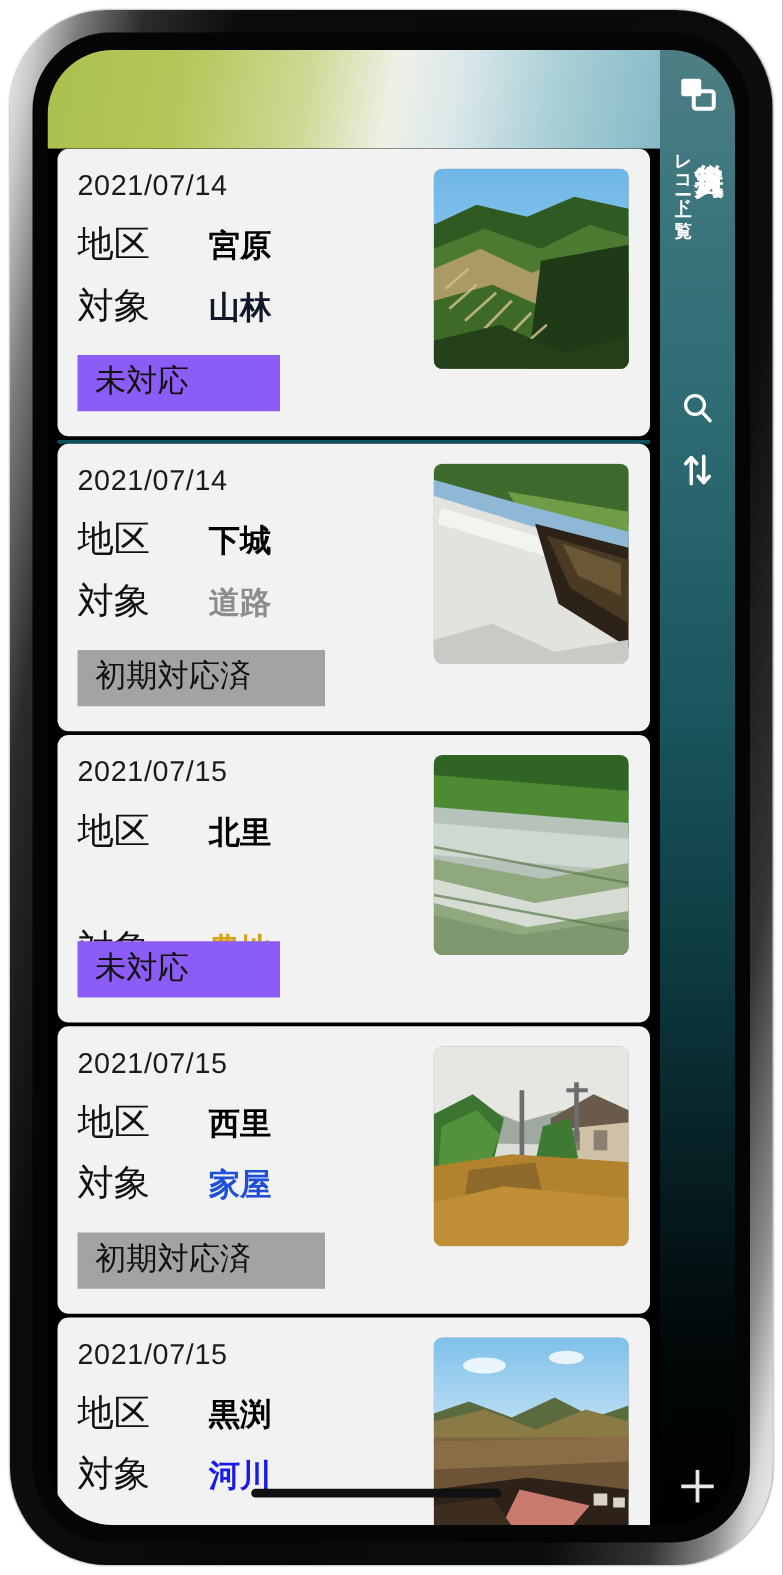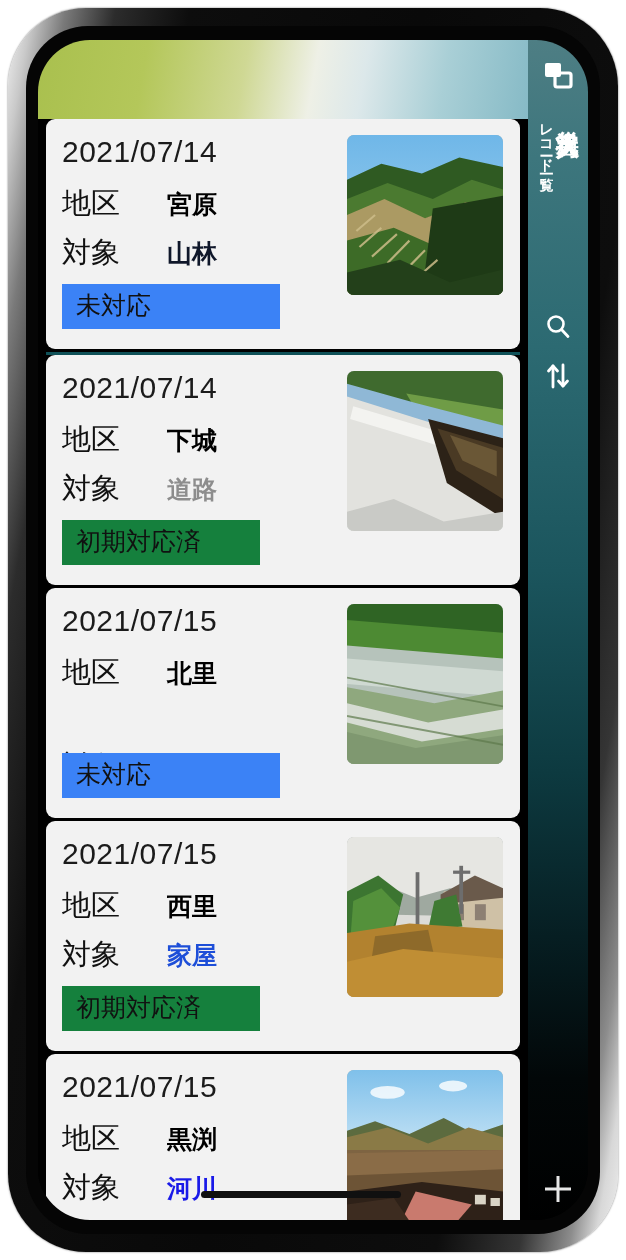--- a/index.html
+++ b/index.html
@@ -70,21 +70,21 @@
     padding:18px 16px 0 16px;
     height:230px;
     overflow:hidden;
   }
   .record-card.first{ border-radius:9px 9px 9px 9px; margin-top:0; }
   .card-divider{
     height:3px; background:#0f5158; margin:0 8px;
   }
 
   .card-date{
-    font-size:30px; color:#1b1b1b; letter-spacing:.5px;
+    font-size:23px; color:#1b1b1b; letter-spacing:.5px;
     line-height:1; margin-bottom:22px; font-weight:400;
   }
   .field-row{
     display:flex; align-items:baseline;
     margin-bottom:20px; line-height:1;
   }
   .field-label{
     font-size:29px; color:#111; width:105px; flex:none;
   }
   .field-value{ font-size:25px;font-weight:bold; }
@@ -97,22 +97,22 @@
 
   .badge-row{
     position:absolute; left:16px; bottom:20px;
     display:flex;
   }
   .badge{
     font-size:25px; color:#111;
     padding:9px 14px 11px 14px;
     line-height:1; white-space:nowrap;
   }
-  .badge-pink   { background:#3b82f6; width:218px; }
-  .badge-cyan   { background:#15803d; width:198px; }
+  .badge-pink   { background:#8b5cf6; width:162px; }
+  .badge-cyan   { background:#a3a3a3; width:198px; }
   .badge-yellow { background:#fce3a4; width:230px; }
 
   .card-thumb{
     position:absolute; right:17px; top:16px;
     width:156px; height:160px;
     border-radius:7px; overflow:hidden;
     background:#9aa;
   }
   .card-thumb svg{ display:block; width:100%; height:100%; }
 

